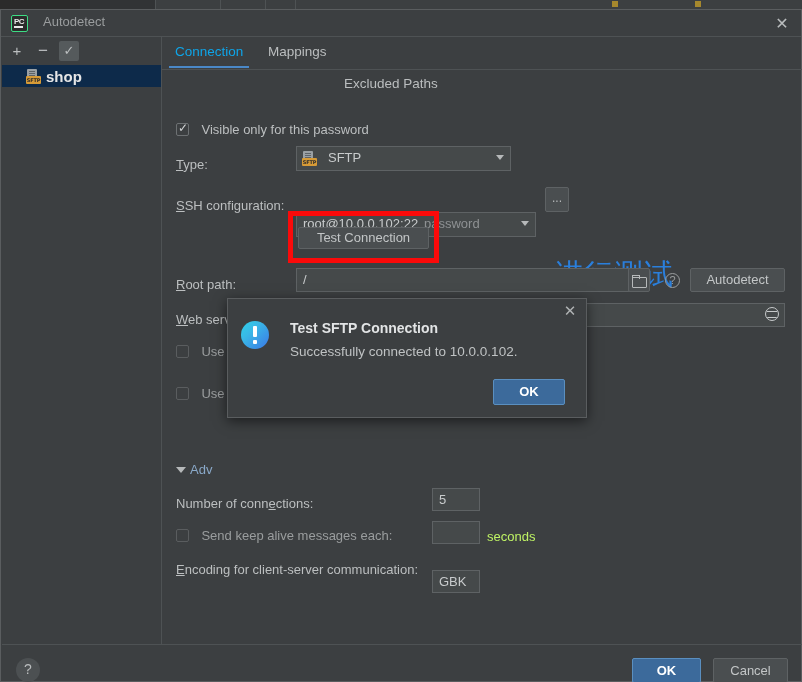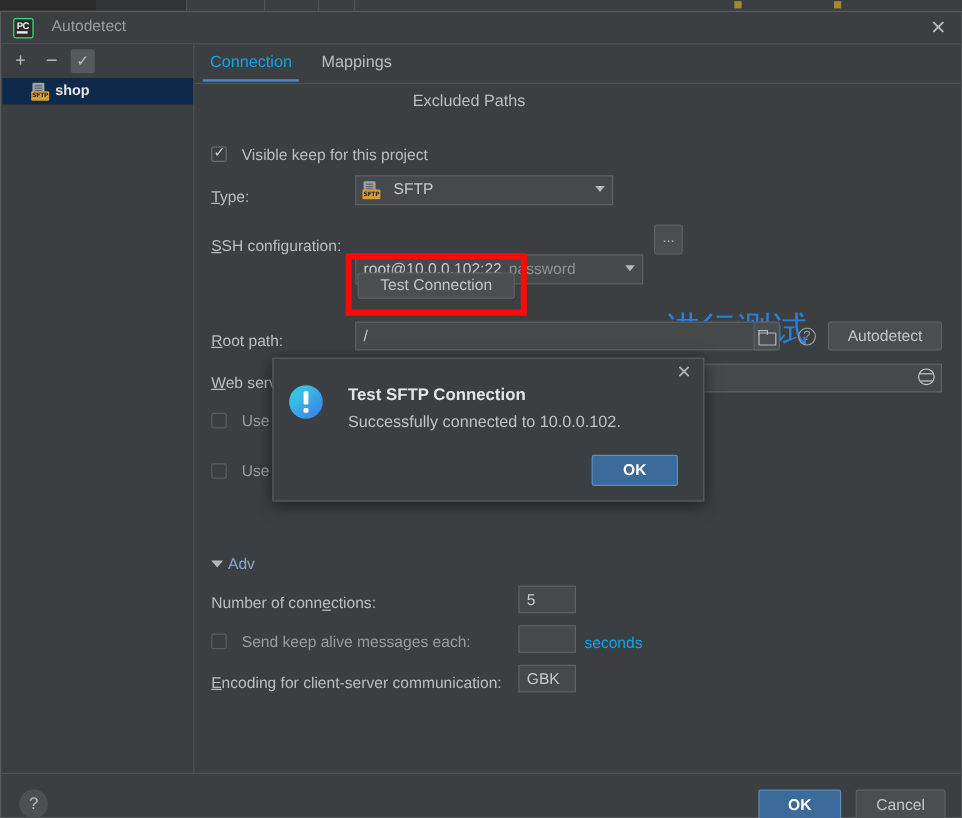--- a/index.html
+++ b/index.html
@@ -58,21 +58,21 @@
   }
   .tb-btn.b-add { left:5px; }
   .tb-btn.b-rem { left:31px; font-size:17px;}
   .tb-btn.b-chk { left:57px; background:#555a5c; border-radius:2px; font-size:13px; }
   .lp-list { position:absolute; left:0; top:28px; width:159px; }
   .lp-item {
     position:relative; height:22px; background:#0d2a4a; cursor:pointer;
   }
   .lp-item .ic { position:absolute; left:24px; top:4px; }
   .lp-item .lbl {
-    position:absolute; left:44px; top:3px; font-size:12px; color:#e6e6e6; font-weight:700;
+    position:absolute; left:44px; top:3px; font-size:15px; color:#e6e6e6; font-weight:700;
   }
 
   
   .sftp-ic { position:relative; width:15px; height:15px; }
   .sftp-ic .top {
     position:absolute; left:1px; top:0; width:10px; height:8px;
     background:#9aa0a4; border-radius:1px;
   }
   .sftp-ic .top:after{
     content:""; position:absolute; left:2px; top:2px; width:6px; height:1px;
@@ -274,21 +274,21 @@
         </div>
         <div class="tab" style="left:106px;">Mappings</div>
         <div class="tab" style="left:182px;margin-top:32px;">Excluded Paths</div>
         <div class="tabs-sep"></div>
       </div>
 
       <div class="form">
 
         <div class="row" style="left:14px; top:50px;">
           <span class="chk on"></span>
-          <span class="lbl-txt" style="margin-left:8px;">Visible keep for this project</span>
+          <span class="lbl-txt" style="margin-left:8px;">Visible only for this password</span>
         </div>
 
         <div class="row" style="left:14px; top:85px;">
           <span class="lbl-txt"><u>T</u>ype:</span>
         </div>
         <div class="row combo" style="left:134px; top:76px; width:215px; height:25px;">
           <div class="field" style="width:215px;height:25px;padding-left:28px;line-height:17px;"></div>
           <span style="position:absolute;left:6px;top:5px;">
             <span class="sftp-ic">
               <span class="top"></span>
@@ -366,27 +366,27 @@
         <div class="row" style="left:14px; top:456px;">
           <span class="chk dim"></span>
           <span class="lbl-txt" style="margin-left:8px;color:#9a9d9e;">Send keep alive messages each:</span>
         </div>
         <div class="row" style="left:270px; top:451px;">
           <div class="field" style="width:48px;height:23px;line-height:15px;">
             <span></span>
           </div>
         </div>
         <div class="row" style="left:325px; top:457px;">
-          <span class="lbl-txt" style="color:#0ea5e9;">seconds</span>
+          <span class="lbl-txt" style="color:#bef264;">seconds</span>
         </div>
 
         <div class="row" style="left:14px; top:490px;">
           <span class="lbl-txt"><u>E</u>ncoding for client-server communication:</span>
         </div>
-        <div class="row" style="left:270px; top:484px;">
+        <div class="row" style="left:270px; top:500px;">
           <div class="field" style="width:48px;height:23px;line-height:15px;">
             <span>GBK</span>
           </div>
         </div>
 
       </div>
     </div>
 
     <div class="msgdlg">
       <div class="x">✕</div>

